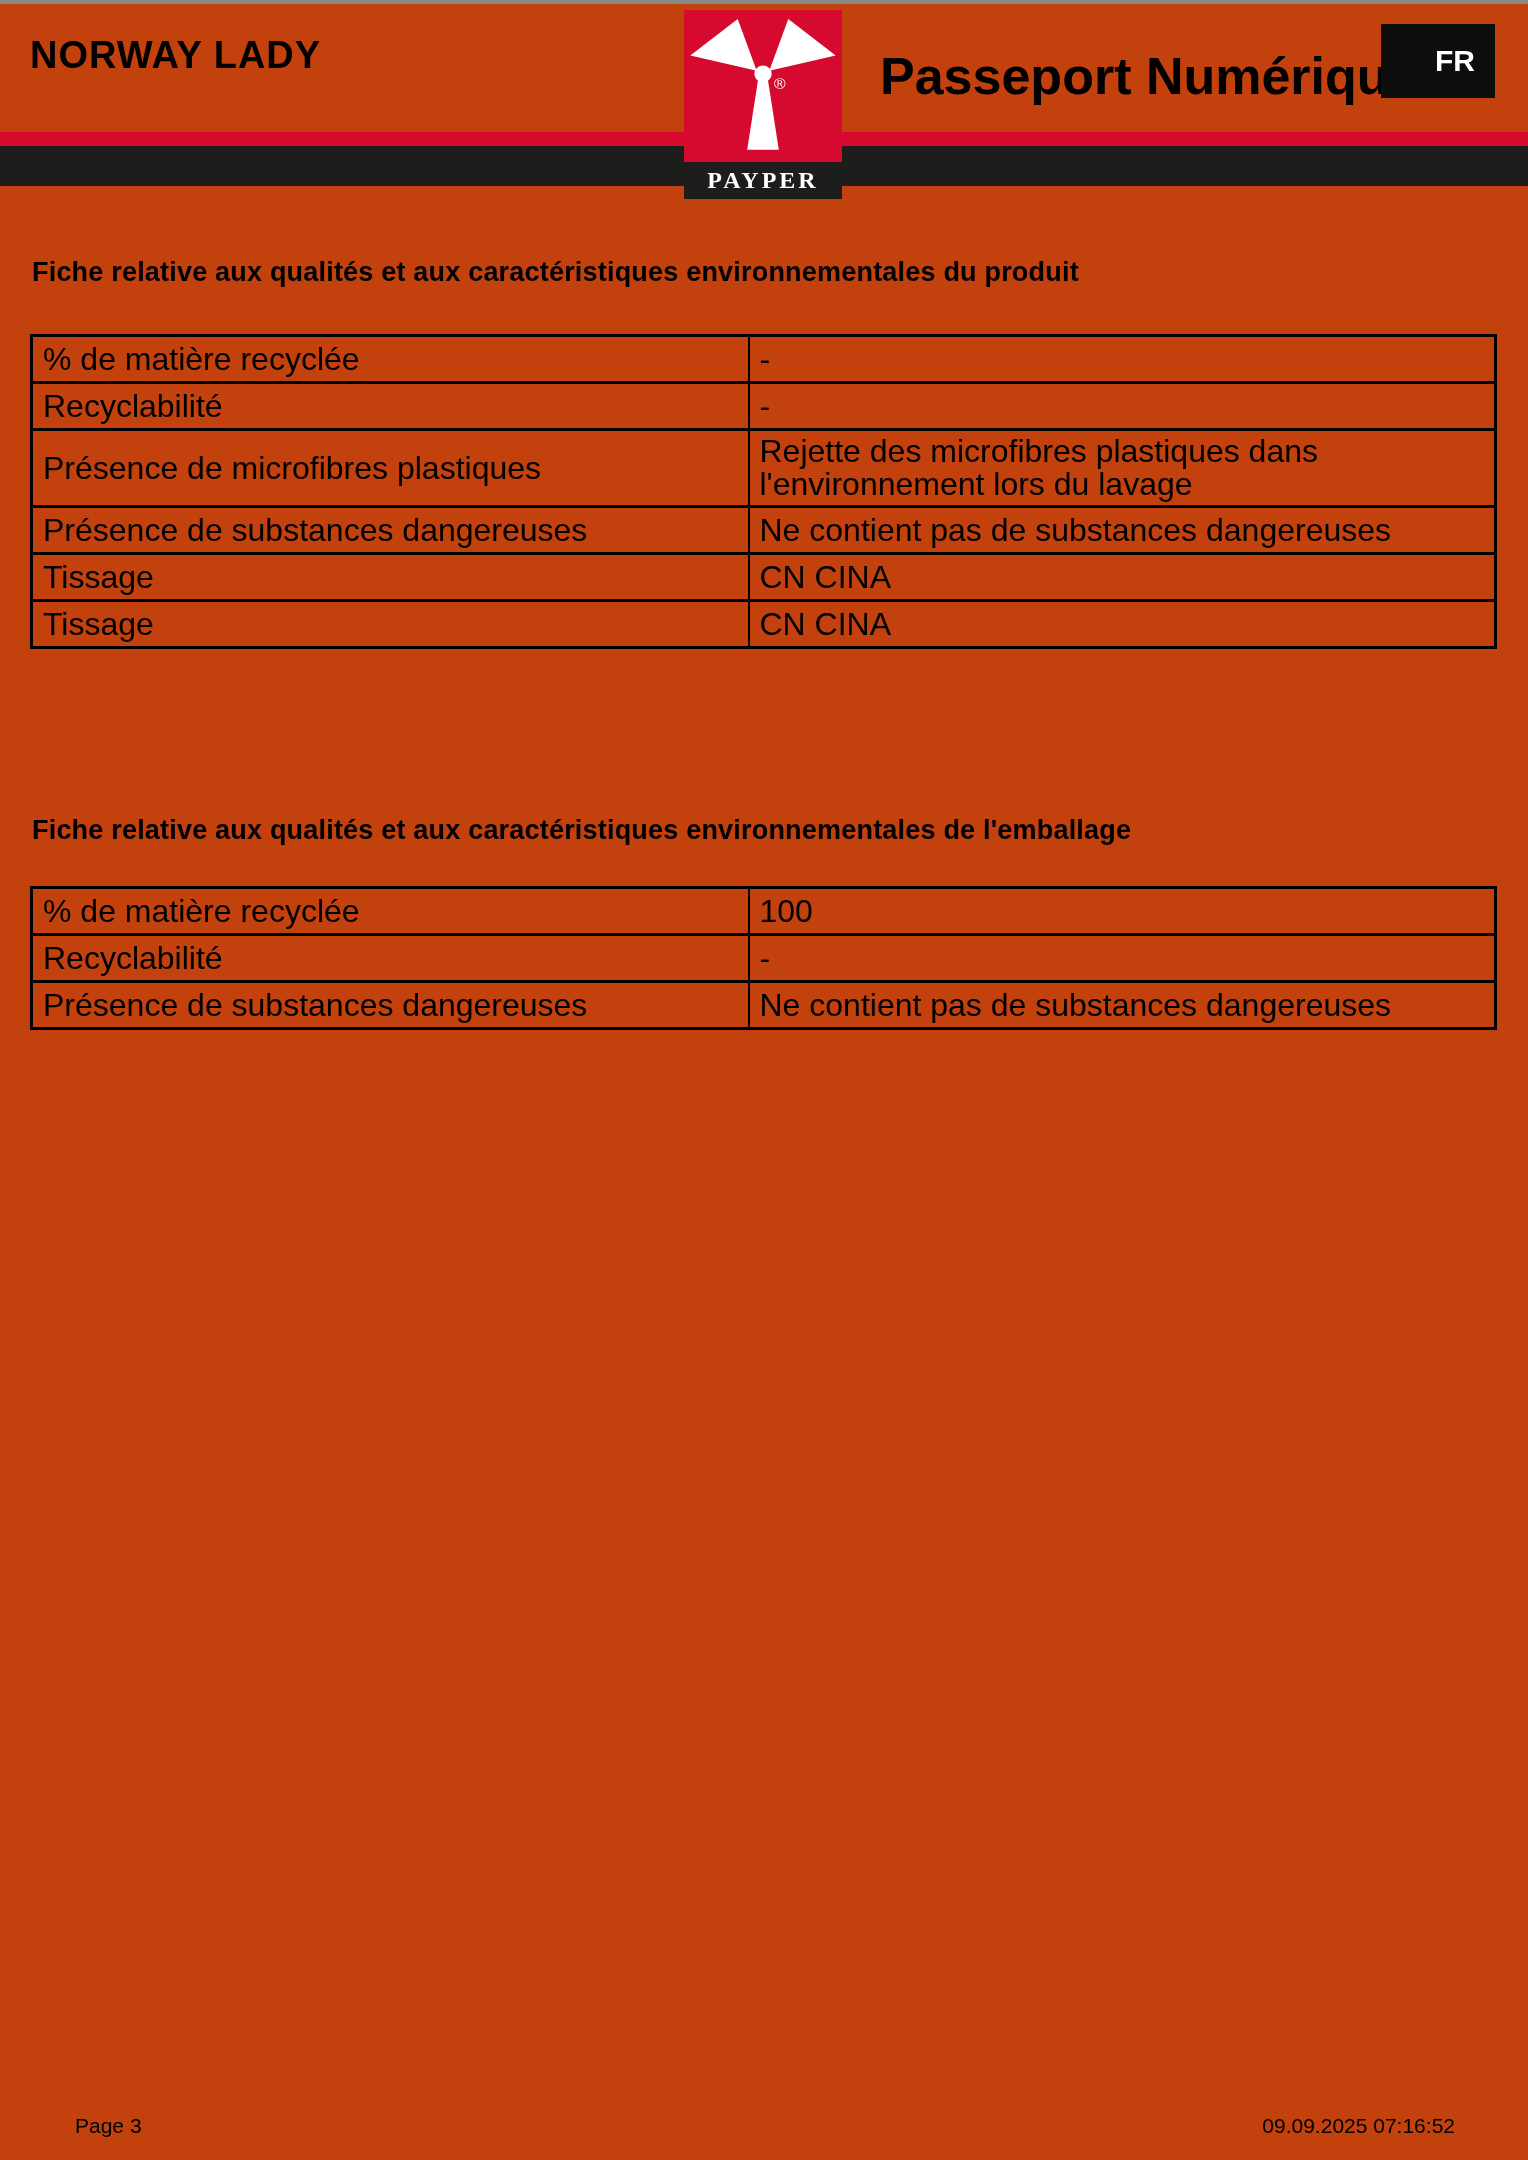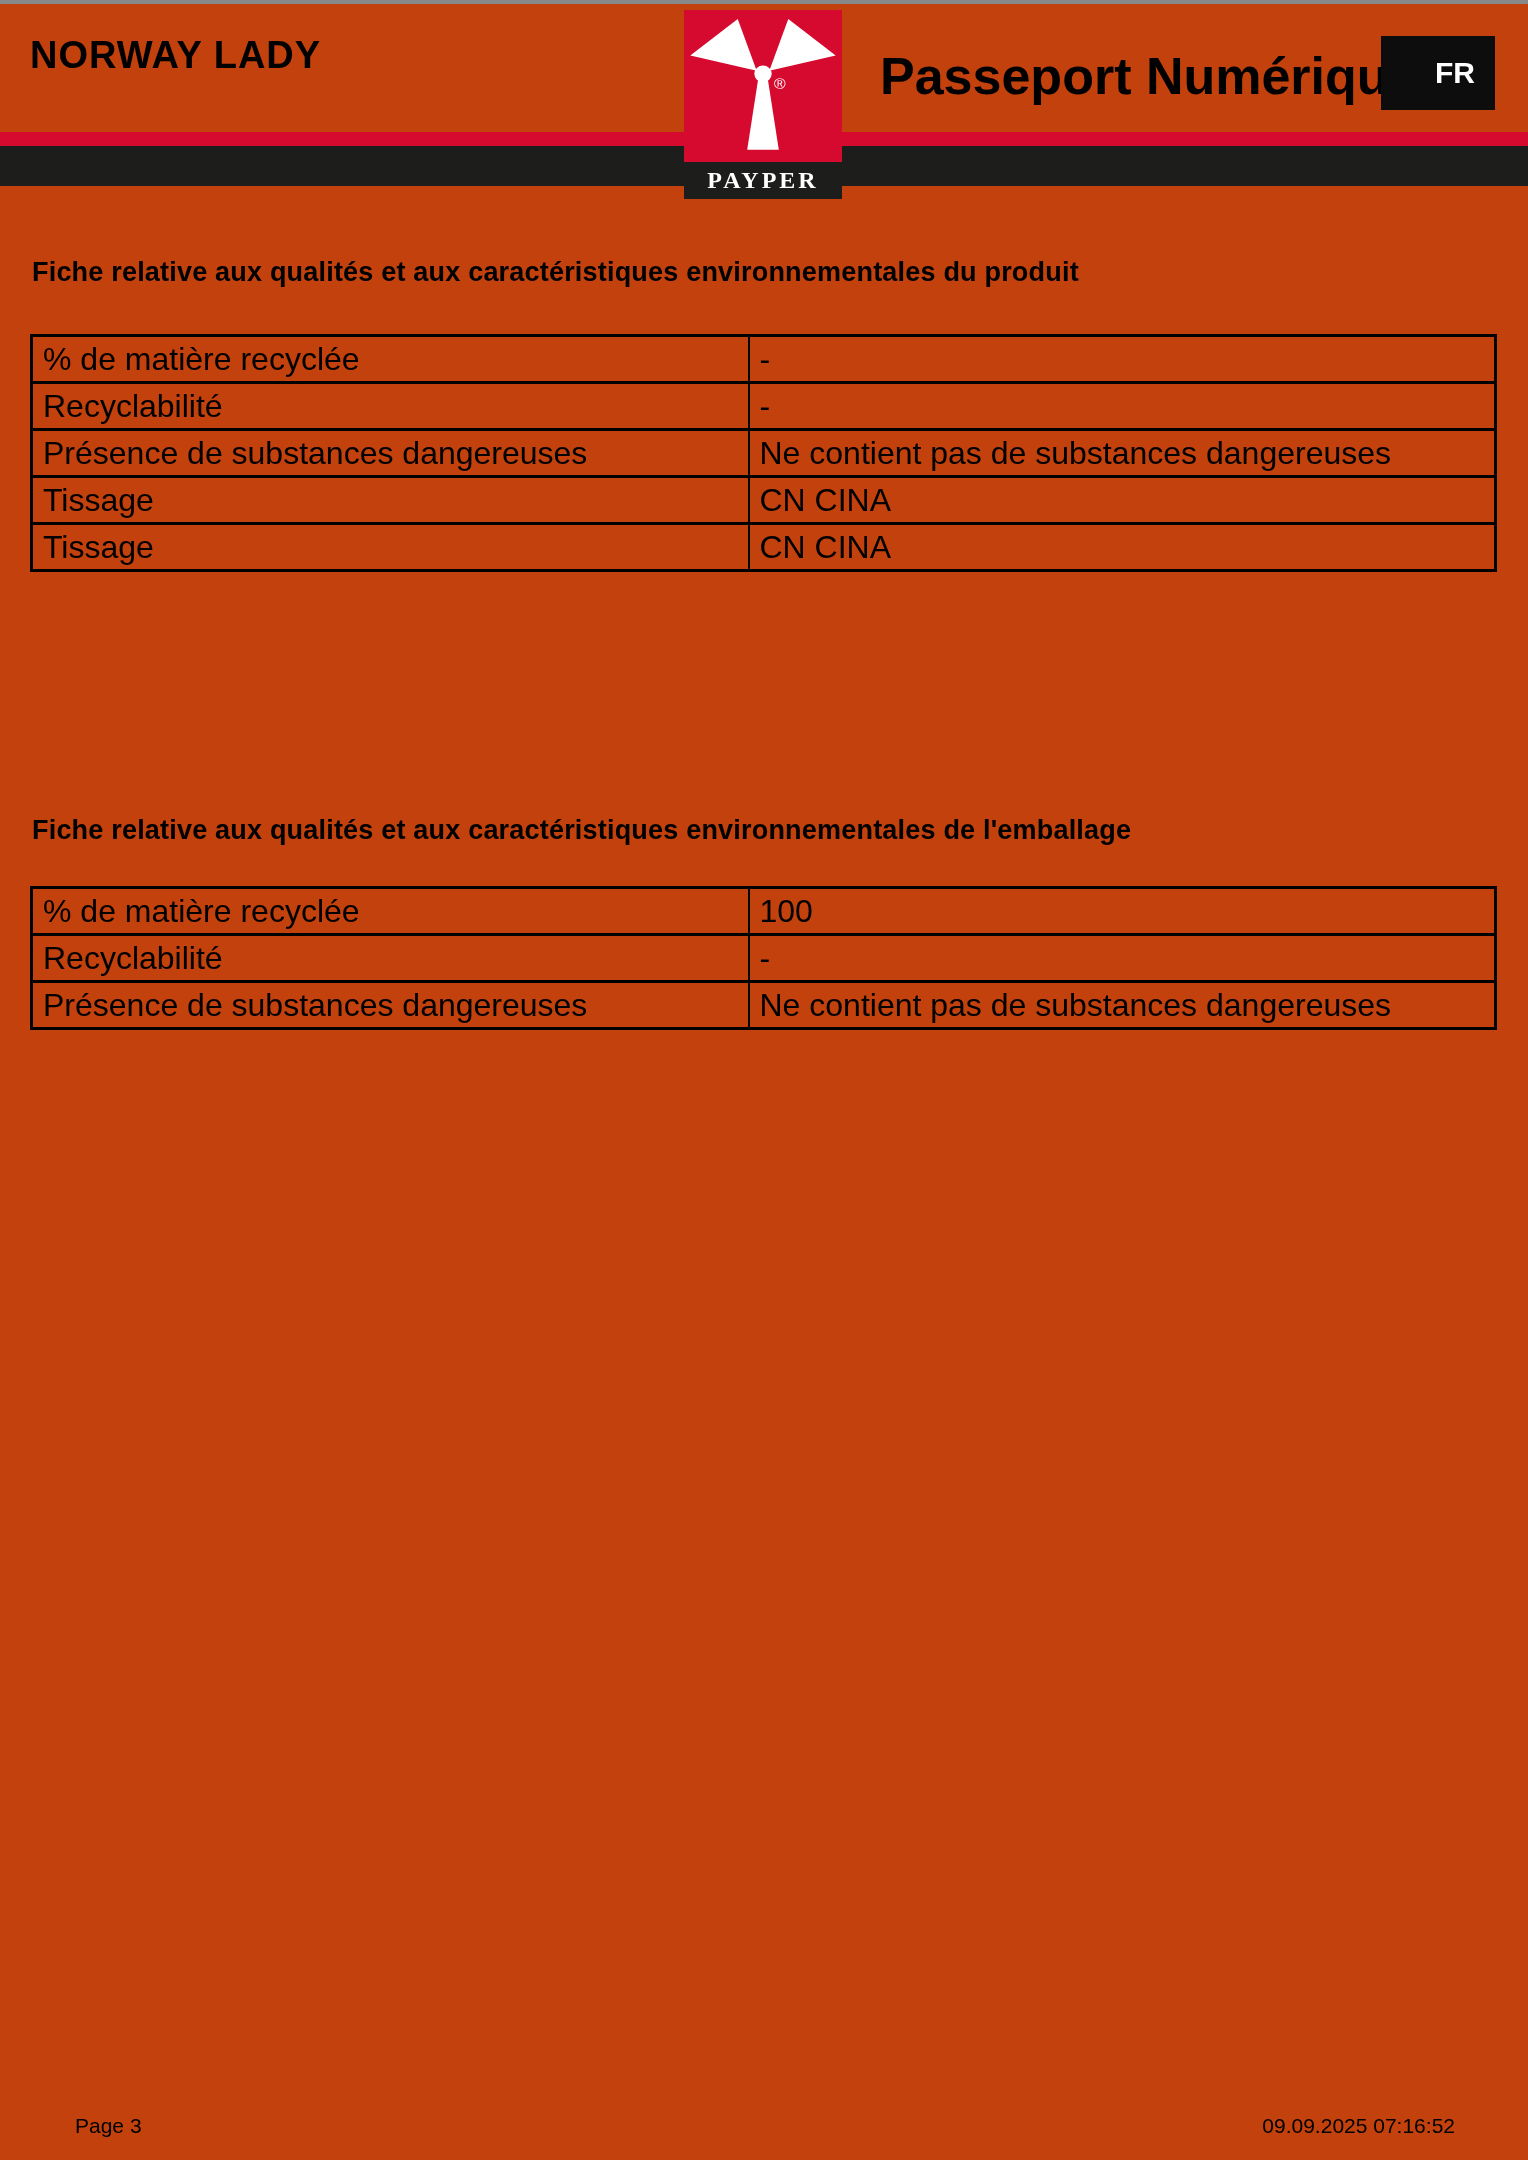--- a/index.html
+++ b/index.html
@@ -18,21 +18,21 @@
     position:absolute; left:30px; top:30px;
     font-size:38px; font-weight:700; letter-spacing:1px;
     white-space:nowrap;
   }
   .doc-title {
     position:absolute; left:880px; top:42px;
     font-size:52px; font-weight:700;
     white-space:nowrap;
   }
   .fr-badge {
-    position:absolute; left:1381px; top:32px;
+    position:absolute; left:1381px; top:20px;
     width:80px; height:74px;
     background:#0d0d0d; color:#fff;
     font-size:30px; font-weight:700;
     display:flex; align-items:center; justify-content:center;padding-left:34px;
   }
   .stripe-red   { position:absolute; left:0; top:128px; width:1528px; height:14px; }
   .stripe-black { position:absolute; left:0; top:142px; width:1528px; height:40px; }
 
   .logo { position:absolute; left:684px; top:6px; width:158px; }
   .logo-red   { position:relative; width:158px; height:152px; }
@@ -119,20 +119,24 @@
       <tbody>
           <tr>
             <td class="label-cell">% de matière recyclée</td>
             <td class="value-cell">-</td>
           </tr>
           <tr>
             <td class="label-cell">Recyclabilité</td>
             <td class="value-cell">-</td>
           </tr>
           <tr>
+            <td class="label-cell">Présence de microfibres plastiques</td>
+            <td class="value-cell">Rejette des microfibres plastiques dans l'environnement lors du lavage</td>
+          </tr>
+          <tr>
             <td class="label-cell">Présence de substances dangereuses</td>
             <td class="value-cell">Ne contient pas de substances dangereuses</td>
           </tr>
           <tr>
             <td class="label-cell">Tissage</td>
             <td class="value-cell">CN CINA</td>
           </tr>
           <tr>
             <td class="label-cell">Tissage</td>
             <td class="value-cell">CN CINA</td>

